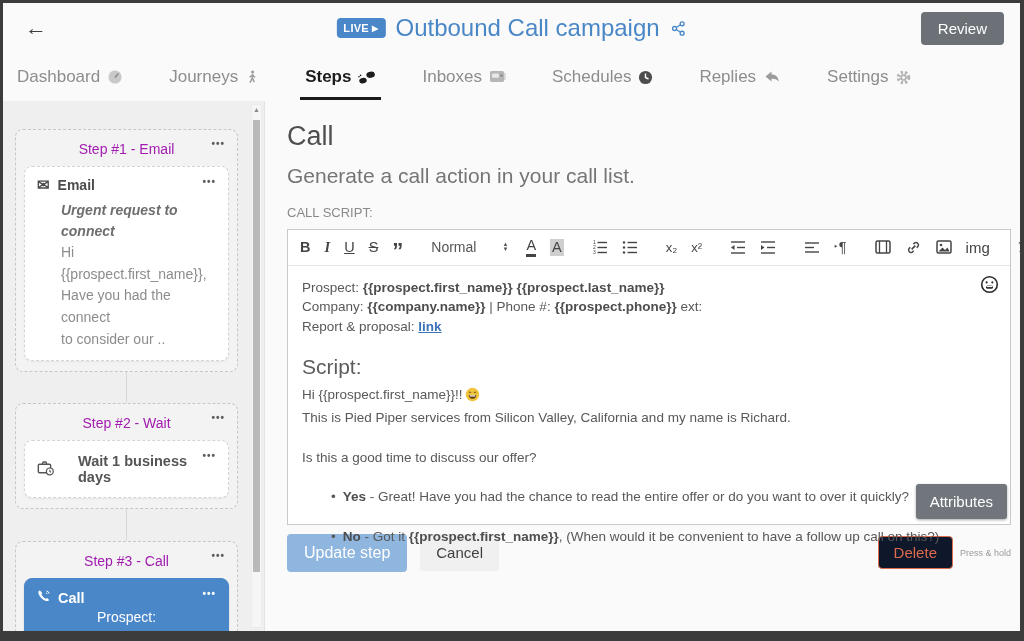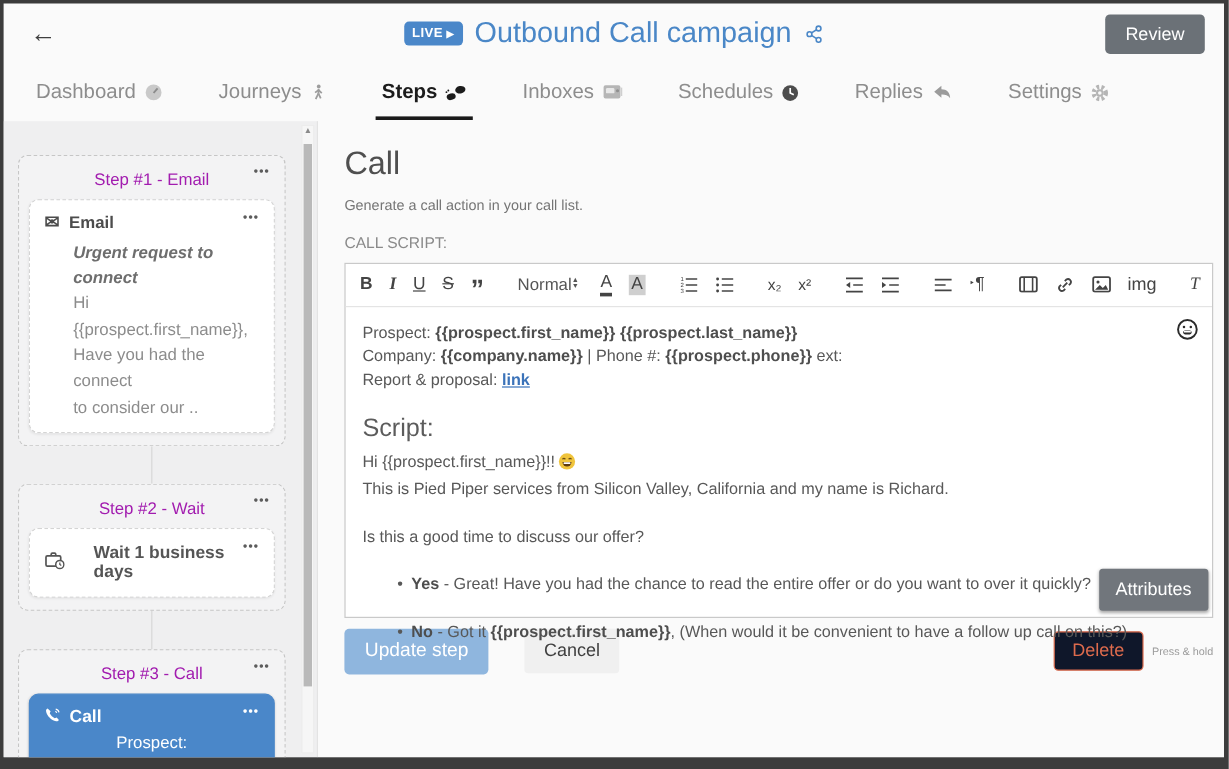--- a/index.html
+++ b/index.html
@@ -15,21 +15,21 @@
   .back-arrow { font-size:22px; color:#3f3f3f; cursor:pointer; margin-left:6px; }
   .title-group { position:absolute; left:50%; transform:translateX(-50%); display:flex; align-items:center; gap:10px; }
   .live-badge { background:#4a87c9; color:#fff; border-radius:4px; font-size:11px; font-weight:700;
     padding:4px 7px; display:flex; align-items:center; gap:3px; letter-spacing:.3px; }
   .live-play { font-size:8px; }
   .page-main-title { font-size:24px; color:#4a87c7; }
   .share-icon { display:flex; align-items:center; cursor:pointer; }
   .review-btn { margin-left:auto; background:#6b7177; color:#fff; font-size:15px; padding:8px 17px;
     border-radius:4px; border:none; cursor:pointer; }
   
-  .tabbar { display:flex; gap:46px; padding-left:27px; height:48px; align-items:center; }
+  .tabbar { display:flex; gap:46px; padding-left:14px; height:48px; align-items:center; }
   .tab { color:#8d8d8d; font-size:17px; display:flex; gap:7px; align-items:center; position:relative; cursor:pointer; white-space:nowrap; }
   .tab.active { color:#1c1c1c; font-weight:700; }
   .tab.active::after { content:""; position:absolute; left:-5px; right:-5px; bottom:-13px; height:3px; background:#1a1a1a; }
   .tab .ticon { display:flex; align-items:center; }
   
   .body { display:flex; height:530px; }
   .sidebar { width:262px; background:#efeff0; border-right:1px solid #e3e3e3; position:relative;
     padding:28px 26px 0 12px; }
   .sb-track { position:absolute; right:2px; top:3px; bottom:3px; width:11px; background:#f6f6f6; border:1px solid #ececec; }
   .sb-up { position:absolute; top:1px; left:0; width:100%; text-align:center; font-size:7px; color:#8a8a8a; cursor:pointer; }
@@ -47,32 +47,32 @@
   .preview { color:#8c8c8c; padding-left:24px; font-size:14px; line-height:1.55; }
   .connector { width:1px; background:#d8d8d8; margin:0 auto; }
   .wait-card { display:flex; align-items:center; gap:24px; font-weight:700; color:#555; font-size:14.5px; padding:12px 12px; }
   .call-card { background:#4a87c9; border:1px solid #4a87c9; color:#fff; border-radius:8px; padding:10px 12px 12px; position:relative;
     box-shadow:0 1px 2px rgba(0,0,0,.15); }
   .call-head { display:flex; align-items:center; gap:7px; font-weight:700; font-size:14.5px; }
   .call-line { text-align:center; font-size:14px; line-height:1.6; }
   
   .main { flex:1; padding:20px 0 0 22px; position:relative; background:#fafafa; }
   .main-title { font-size:27px; color:#4f4f4f; font-weight:400; }
-  .main-subtitle { margin-top:12px; font-size:12px; color:#757575; }
+  .main-subtitle { margin-top:12px; font-size:21px; color:#757575; }
   .script-label { margin-top:17px; font-size:13px; color:#8a8a8a; }
   .editor { width:724px; margin-top:9px; background:#fff; border:1px solid #c9c9c9; }
   .toolbar { border-bottom:1px solid #e4e4e4; padding:8px 12px; display:flex; align-items:center; color:#444; }
   .tb { font-size:14.5px; color:#444; cursor:pointer; margin-right:14px; display:inline-flex; align-items:center; line-height:1; }
   .tb.grp { margin-left:14px; }
   .tb-b { font-weight:700; }
   .tb-i { font-style:italic; font-family:"Liberation Serif", serif; font-weight:600; }
   .tb-u { text-decoration:underline; }
   .tb-s { text-decoration:line-through; }
   .tb-q { font-size:22px; font-weight:700; line-height:8px; margin-top:8px; }
-  .fmt-select { display:flex; align-items:center; color:#555; font-size:14px; cursor:pointer; margin:0 18px 0 14px; }
+  .fmt-select { display:flex; align-items:center; gap:26px; color:#555; font-size:14px; cursor:pointer; margin:0 18px 0 14px; }
   .fmt-arrows { display:flex; flex-direction:column; font-size:6px; color:#555; line-height:5px; }
   .tb-color { border-bottom:3px solid #444; padding-bottom:1px; }
   .tb-bg { background:#cfcfcf; padding:1px 2px 2px; }
   .tb-sub, .tb-sup { font-size:13px; }
   .tb-dir::before { content:"\2023"; font-size:10px; margin-right:1px; }
   .tb-img { font-size:15px; }
   .tb-clean { font-style:italic; font-family:"Liberation Serif", serif; }
   .content { position:relative; padding:12px 14px 12px; height:258px; font-size:13.5px; color:#585858; line-height:1.46; }
   .content p { margin:0; }
   .content b { color:#4e4e4e; }
@@ -80,21 +80,21 @@
   .gap-top { margin-top:20px !important; }
   .report-link { color:#3b73b9; text-decoration:underline; font-weight:700; cursor:pointer; }
   .bullets { list-style:none; margin-top:20px; padding-left:29px; }
   .bullets li { margin-bottom:20px; }
   .bullets li::before { content:"\2022"; margin-right:7px; color:#585858; }
   .emoji-btn { position:absolute; top:9px; right:11px; cursor:pointer; }
   .attributes-btn { position:absolute; right:3px; bottom:5px; background:#71767c; color:#fff; font-size:15px;
     padding:9px 14px; border-radius:3px; border:none; cursor:pointer; box-shadow:0 1px 3px rgba(0,0,0,.35); }
   .inline-emoji { display:inline-block; vertical-align:-3px; margin-left:2px; }
   
-  .actions { width:724px; display:flex; align-items:center; margin-top:9px; gap:30px; }
+  .actions { width:724px; display:flex; align-items:center; margin-top:9px; gap:13px; }
   .update-btn { background:#8fb6de; color:#fff; font-size:16px; padding:10px 17px; border-radius:4px; border:none; cursor:pointer; }
   .cancel-btn { background:#f0f0f0; color:#3f3f3f; font-size:15px; padding:10px 16px; border-radius:3px; border:none; cursor:pointer; }
   .right-group { margin-left:auto; display:flex; align-items:center; gap:7px; }
   .delete-btn { background:#0f172a; border:1px solid #dd6b4d; color:#dd6b4d; font-size:15px; padding:7px 15px; border-radius:4px; cursor:pointer; }
   .delete-hint { font-size:9px; color:#9b9b9b; }
 </style>
 </head>
 <body>
 
 <div class="frame">

